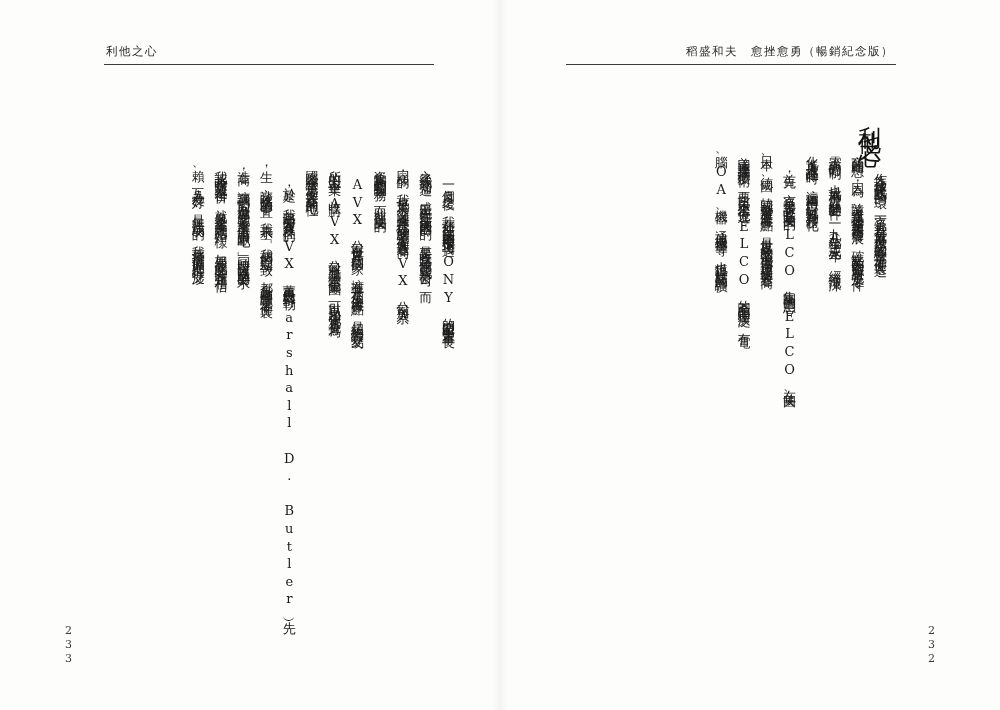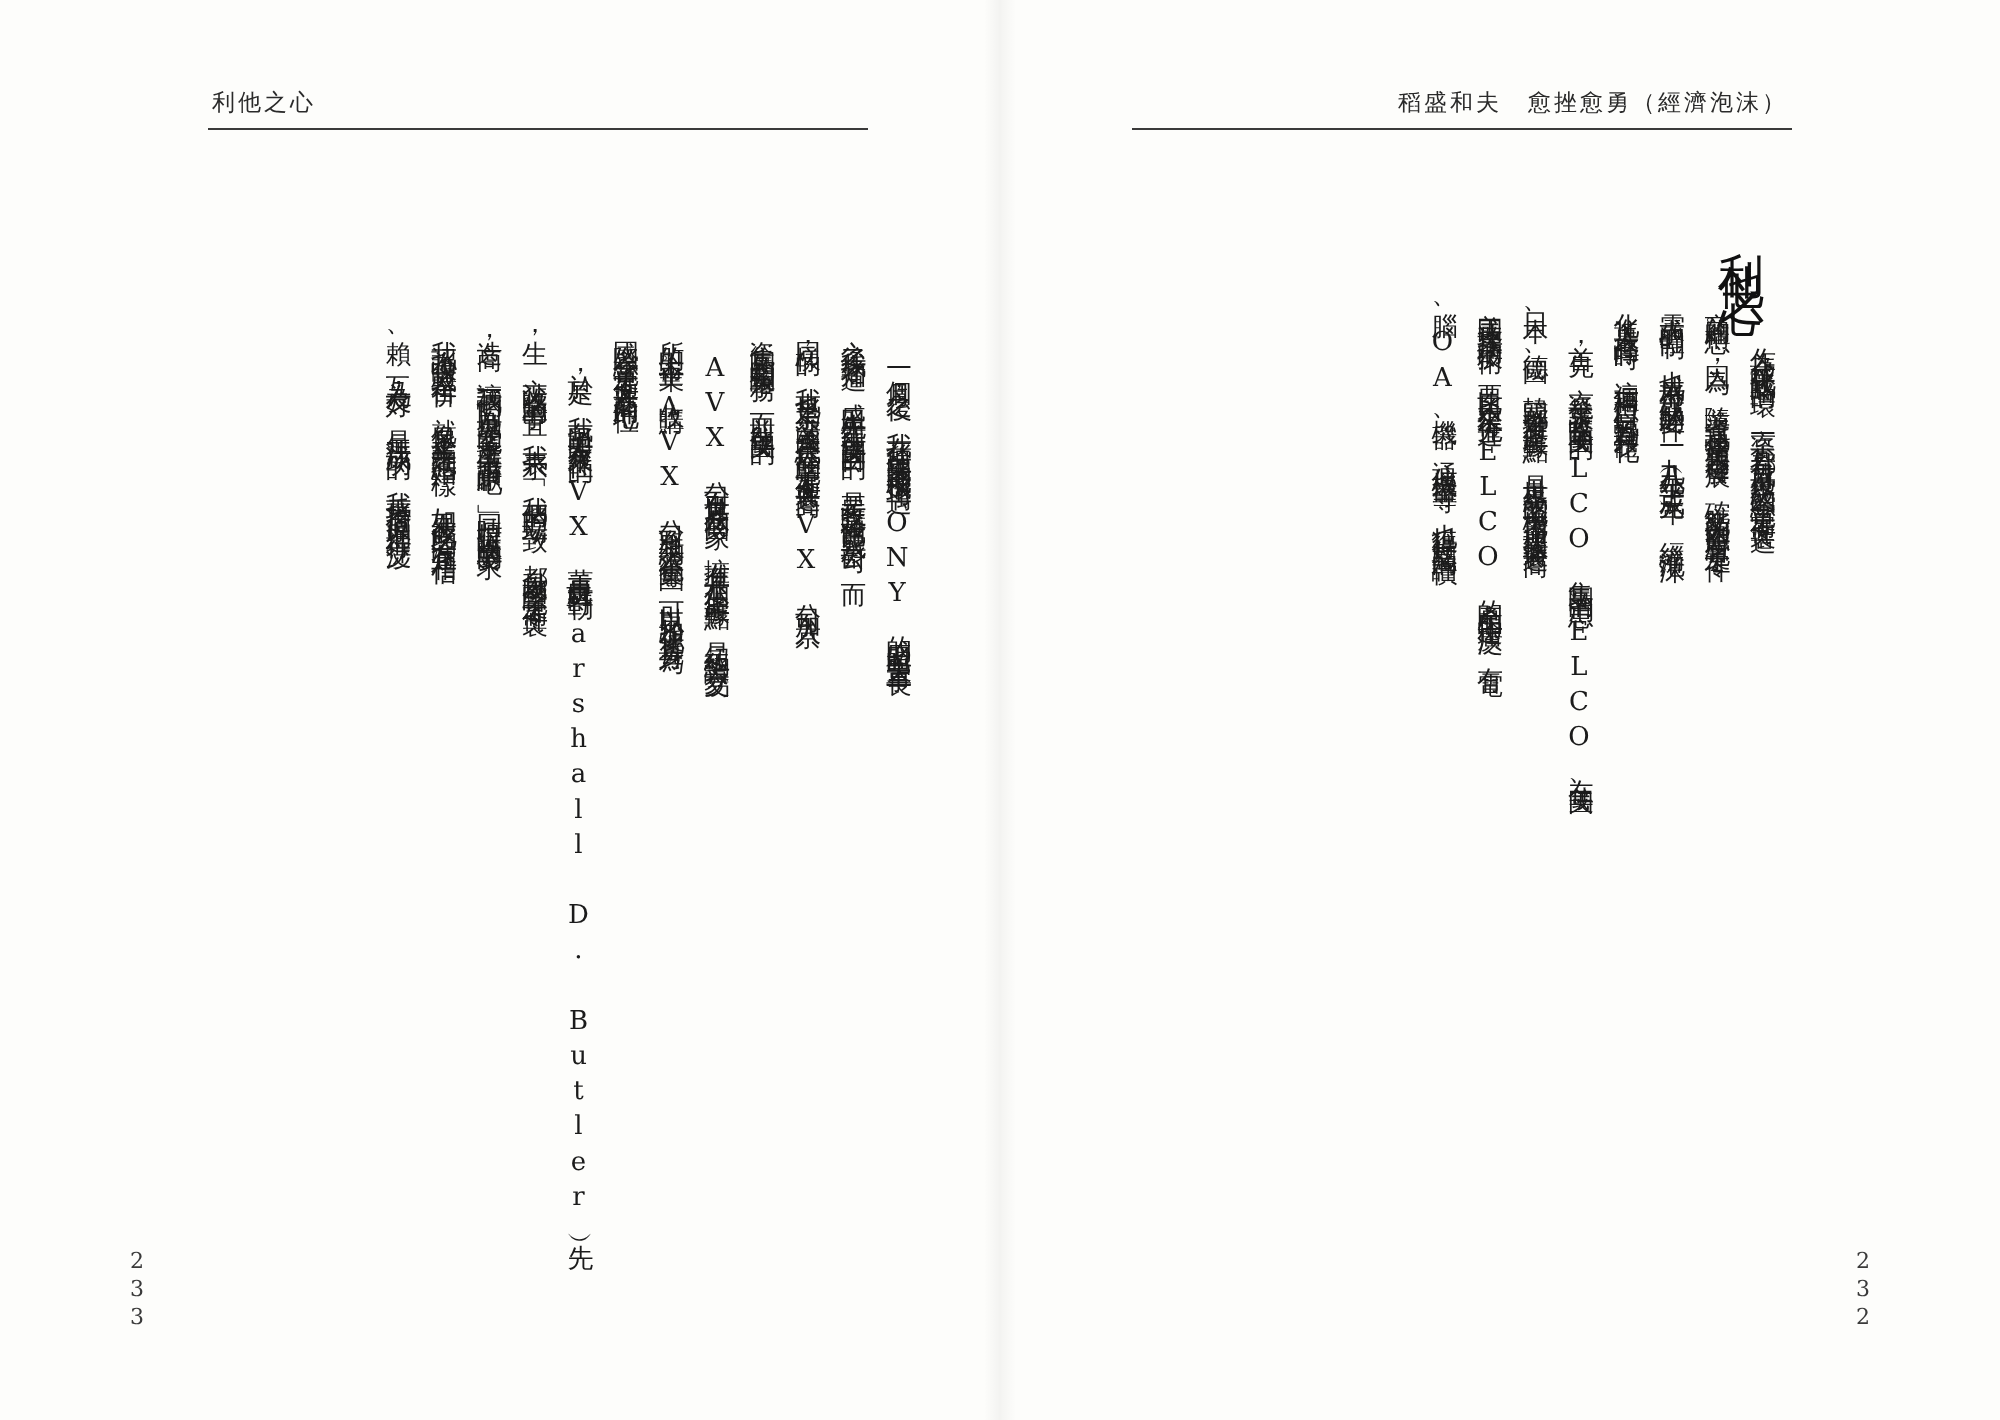--- a/index.html
+++ b/index.html
@@ -144,21 +144,21 @@
 
 <div id="page">
 
   <div class="page-half page-left"></div>
   <div class="page-half page-right"></div>
   <div class="gutter"></div>
 
   <div class="runhead runhead-left">利他之心</div>
   <div class="runhead-rule rule-left"></div>
 
-  <div class="runhead runhead-right">稻盛和夫　愈挫愈勇（經濟泡沫）</div>
+  <div class="runhead runhead-right">稻盛和夫　愈挫愈勇（暢銷紀念版）</div>
   <div class="runhead-rule rule-right"></div>
 
   <div class="chapter-title">利他之心</div>
 
   <div class="body-right">
     <div class="vcol indent">作為全球化戰略的一環，京瓷一直都有成為世界級的綜合電子零件製造</div>
     <div class="vcol">商的構想。因為，隨著資訊通信產業越趨發展，確立能夠因應所有電子零件</div>
     <div class="vcol">需求的體制，也成為不可或缺的要件。一九八九年（平成元年），經濟泡沫</div>
     <div class="vcol">化進入最高峰時，這個構想一口氣轉為具體化。</div>
     <div class="vcol indent">首先，京瓷發表了收購美國的ELCO集團的消息。ELCO在美國、</div>

